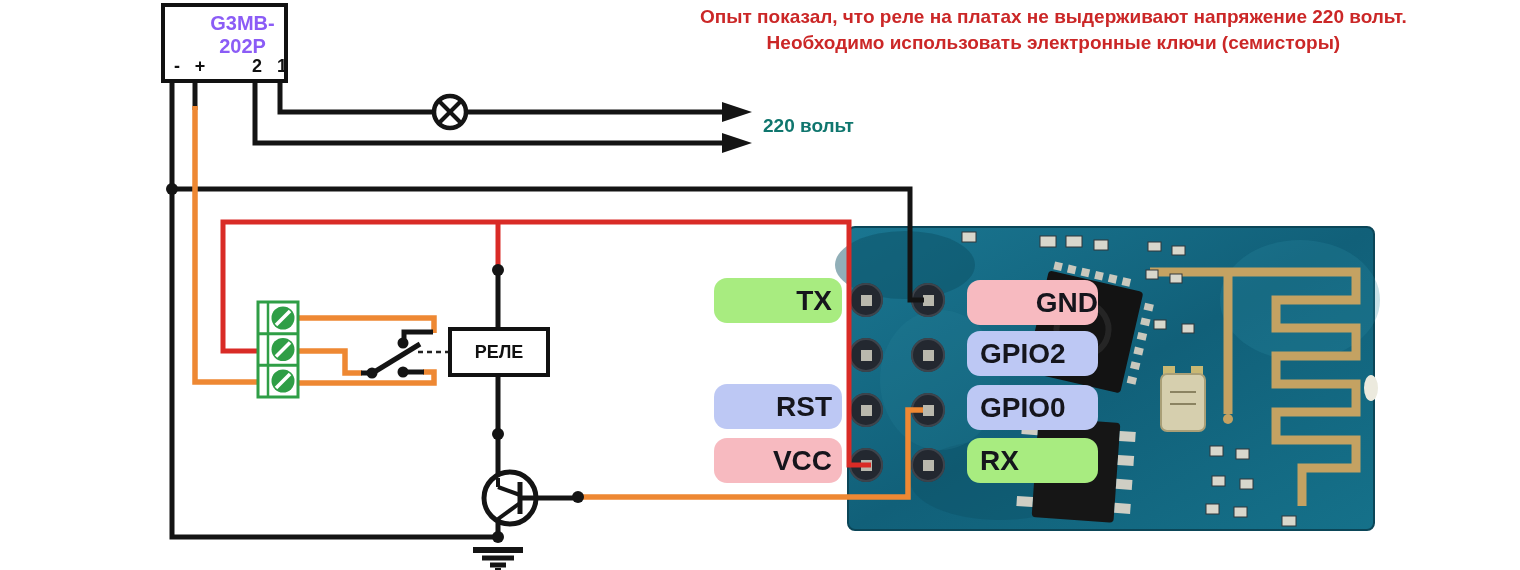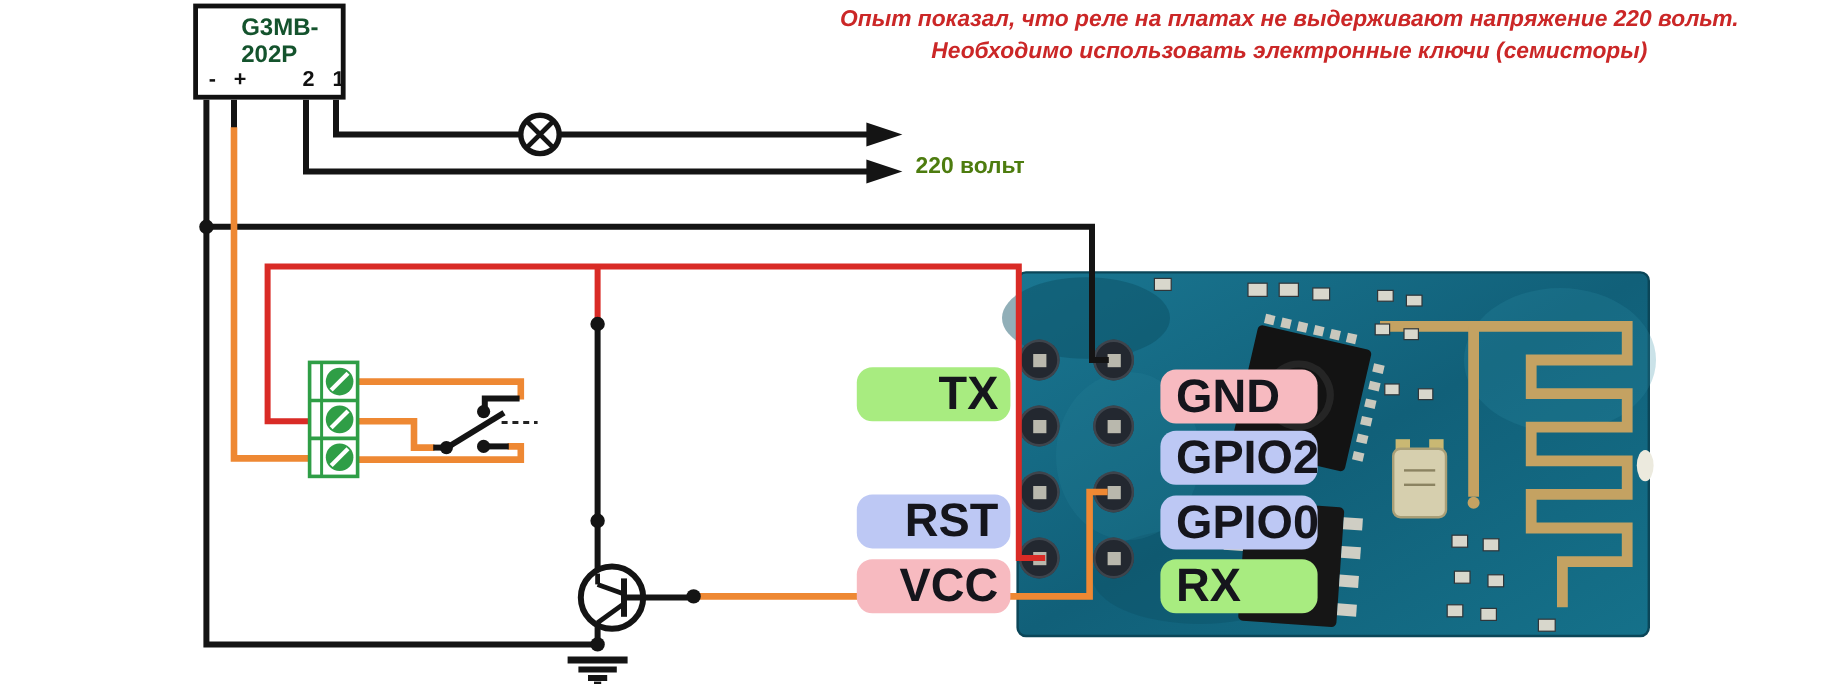--- a/index.html
+++ b/index.html
@@ -9,39 +9,39 @@
 
   
   .wb{stroke:#141414;stroke-width:5;fill:none;}
   .wr{stroke:#d92b26;stroke-width:5;fill:none;}
   .wo{stroke:#ee8833;stroke-width:5.5;fill:none;}
   .thin{stroke-width:4;}
 
   
   .g3mb{position:absolute;left:161px;top:3px;width:127px;height:80px;background:#fff;
         border:4px solid #111;box-sizing:border-box;}
-  .g3mb-title{text-align:left;font-size:20px;font-weight:bold;color:#14532d;margin-top:5px;
+  .g3mb-title{text-align:center;font-size:20px;font-weight:bold;color:#8b5cf6;margin-top:5px;
               letter-spacing:0px;padding-left:36px;}
   .g3mb .pin{position:absolute;bottom:2px;transform:translateX(-50%);font-size:18px;
              font-weight:bold;color:#111;}
 
   
   .rele{position:absolute;left:448px;top:327px;width:102px;height:50px;background:#fff;
         border:4px solid #111;box-sizing:border-box;display:flex;align-items:center;
         justify-content:center;font-size:18px;font-weight:bold;color:#111;}
 
-  .mains{position:absolute;left:763px;top:128px;font-size:19px;font-weight:bold;color:#4d7c0f;
+  .mains{position:absolute;left:763px;top:115px;font-size:19px;font-weight:bold;color:#0f766e;
          white-space:nowrap;}
 
   .warning{position:absolute;left:700px;top:4px;font-size:19px;font-weight:bold;
-           line-height:26px;white-space:nowrap;font-style:italic;}
-
-  
-  .pill{position:absolute;height:45px;line-height:45px;border-radius:13px;font-size:39px;
-        font-weight:600;color:#15151c;box-sizing:border-box;margin-top:28px;}
+           line-height:26px;white-space:nowrap;}
+
+  
+  .pill{position:absolute;height:45px;line-height:45px;border-radius:13px;font-size:28px;
+        font-weight:600;color:#15151c;box-sizing:border-box;}
   .pill-left{left:714px;width:128px;text-align:right;padding-right:10px;}
   .pill-right{left:967px;width:131px;text-align:left;padding-left:13px;}
 </style>
 </head>
 <body>
 
 <div class="canvas">
 
   <svg class="layer" width="1520" height="570" viewBox="0 0 1520 570">
     <defs>
@@ -248,30 +248,33 @@
   </svg>
 
   <div class="g3mb">
     <div class="g3mb-title">G3MB-202P</div>
     <span class="pin" style="left:12px">-</span>
     <span class="pin" style="left:35px">+</span>
     <span class="pin" style="left:92px">2</span>
     <span class="pin" style="left:117px">1</span>
   </div>
 
+  <div class="rele">
+    <span>РЕЛЕ</span>
+  </div>
 
   <div class="mains">220 вольт</div>
 
   <div class="warning">
     <div style="color: rgb(203, 39, 39);">Опыт показал, что реле на платах не выдерживают напряжение 220 вольт.</div>
     <div style="color: rgb(203, 39, 39); text-align: center;">Необходимо использовать электронные ключи (семисторы)</div>
   </div>
 
   <div class="pill pill-left" style="top: 278px; background-color: rgb(168, 236, 128);">TX</div>
   <div class="pill pill-left" style="top: 384px; background-color: rgb(189, 200, 244);">RST</div>
   <div class="pill pill-left" style="top: 438px; background-color: rgb(247, 186, 192);">VCC</div>
 
-  <div class="pill pill-right" style="top: 280px; background-color: rgb(247, 186, 192);">GND</div>
+  <div class="pill pill-right" style="top: 280px; background-color: rgb(247, 186, 192); text-align: right;">GND</div>
   <div class="pill pill-right" style="top: 331px; background-color: rgb(189, 200, 244);">GPIO2</div>
   <div class="pill pill-right" style="top: 385px; background-color: rgb(189, 200, 244);">GPIO0</div>
   <div class="pill pill-right" style="top: 438px; background-color: rgb(168, 236, 128);">RX</div>
 
 </div>
 
 </body></html>

